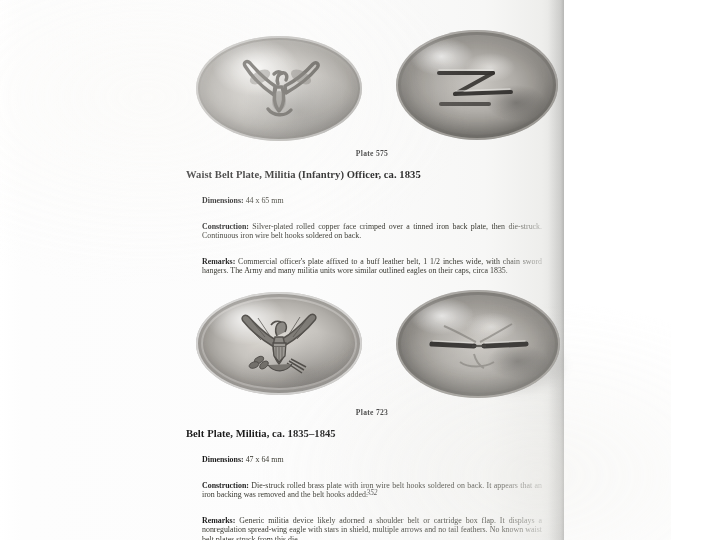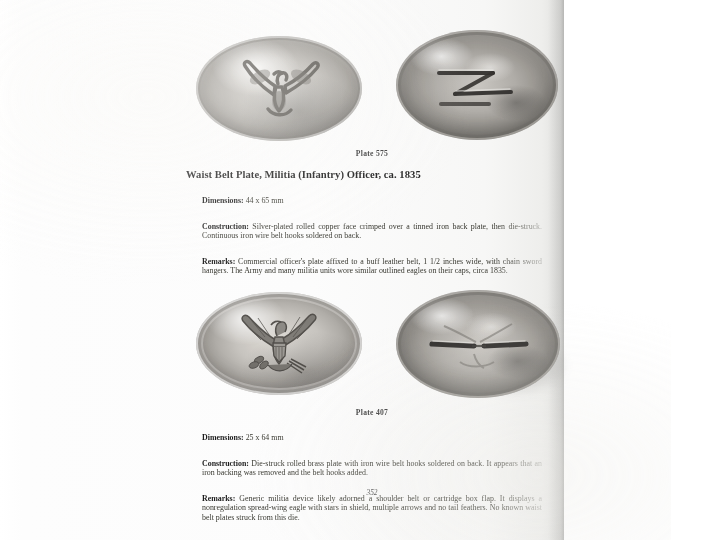--- a/index.html
+++ b/index.html
@@ -335,22 +335,23 @@
         <g stroke="#f2f1ee" stroke-width="1.5" stroke-linecap="round" opacity="0.5">
           <path d="M19 35 L59 37"></path>
           <path d="M71 37 L111 35"></path>
         </g>
         <path d="M58 40 L72 40" stroke="#3a3835" stroke-width="2.2" opacity="0.8"></path>
       </svg>
     </div>
   </div>
 
   <div id="text-col-576" style="top:408px;">
-    <div class="plate-label">Plate 407</div>
-    <p class="field fade-tail"><span class="lbl">Dimensions:</span><span> 25 x 64 mm</span></p>
+    <div class="plate-label">Plate 723</div>
+    <div class="entry-title">Belt Plate, Militia, ca. 1835–1845</div>
+    <p class="field fade-tail"><span class="lbl">Dimensions:</span><span> 47 x 64 mm</span></p>
     <p class="field fade-tail"><span class="lbl">Construction:</span><span> Die-struck rolled brass plate with iron wire belt hooks soldered on back. It appears that an iron backing was removed and the belt hooks added.</span></p>
     <p class="field fade-tail"><span class="lbl">Remarks:</span><span> Generic militia device likely adorned a shoulder belt or cartridge box flap. It displays a nonregulation spread-wing eagle with stars in shield, multiple arrows and no tail feathers. No known waist belt plates struck from this die.</span></p>
     <p class="field"><span class="lbl">Courtesy:</span><span> Norm Flayderman</span></p>
   </div>
 
   <div id="page-number">352</div>
 
   <div id="scan-grain"></div>
 </div>
 

